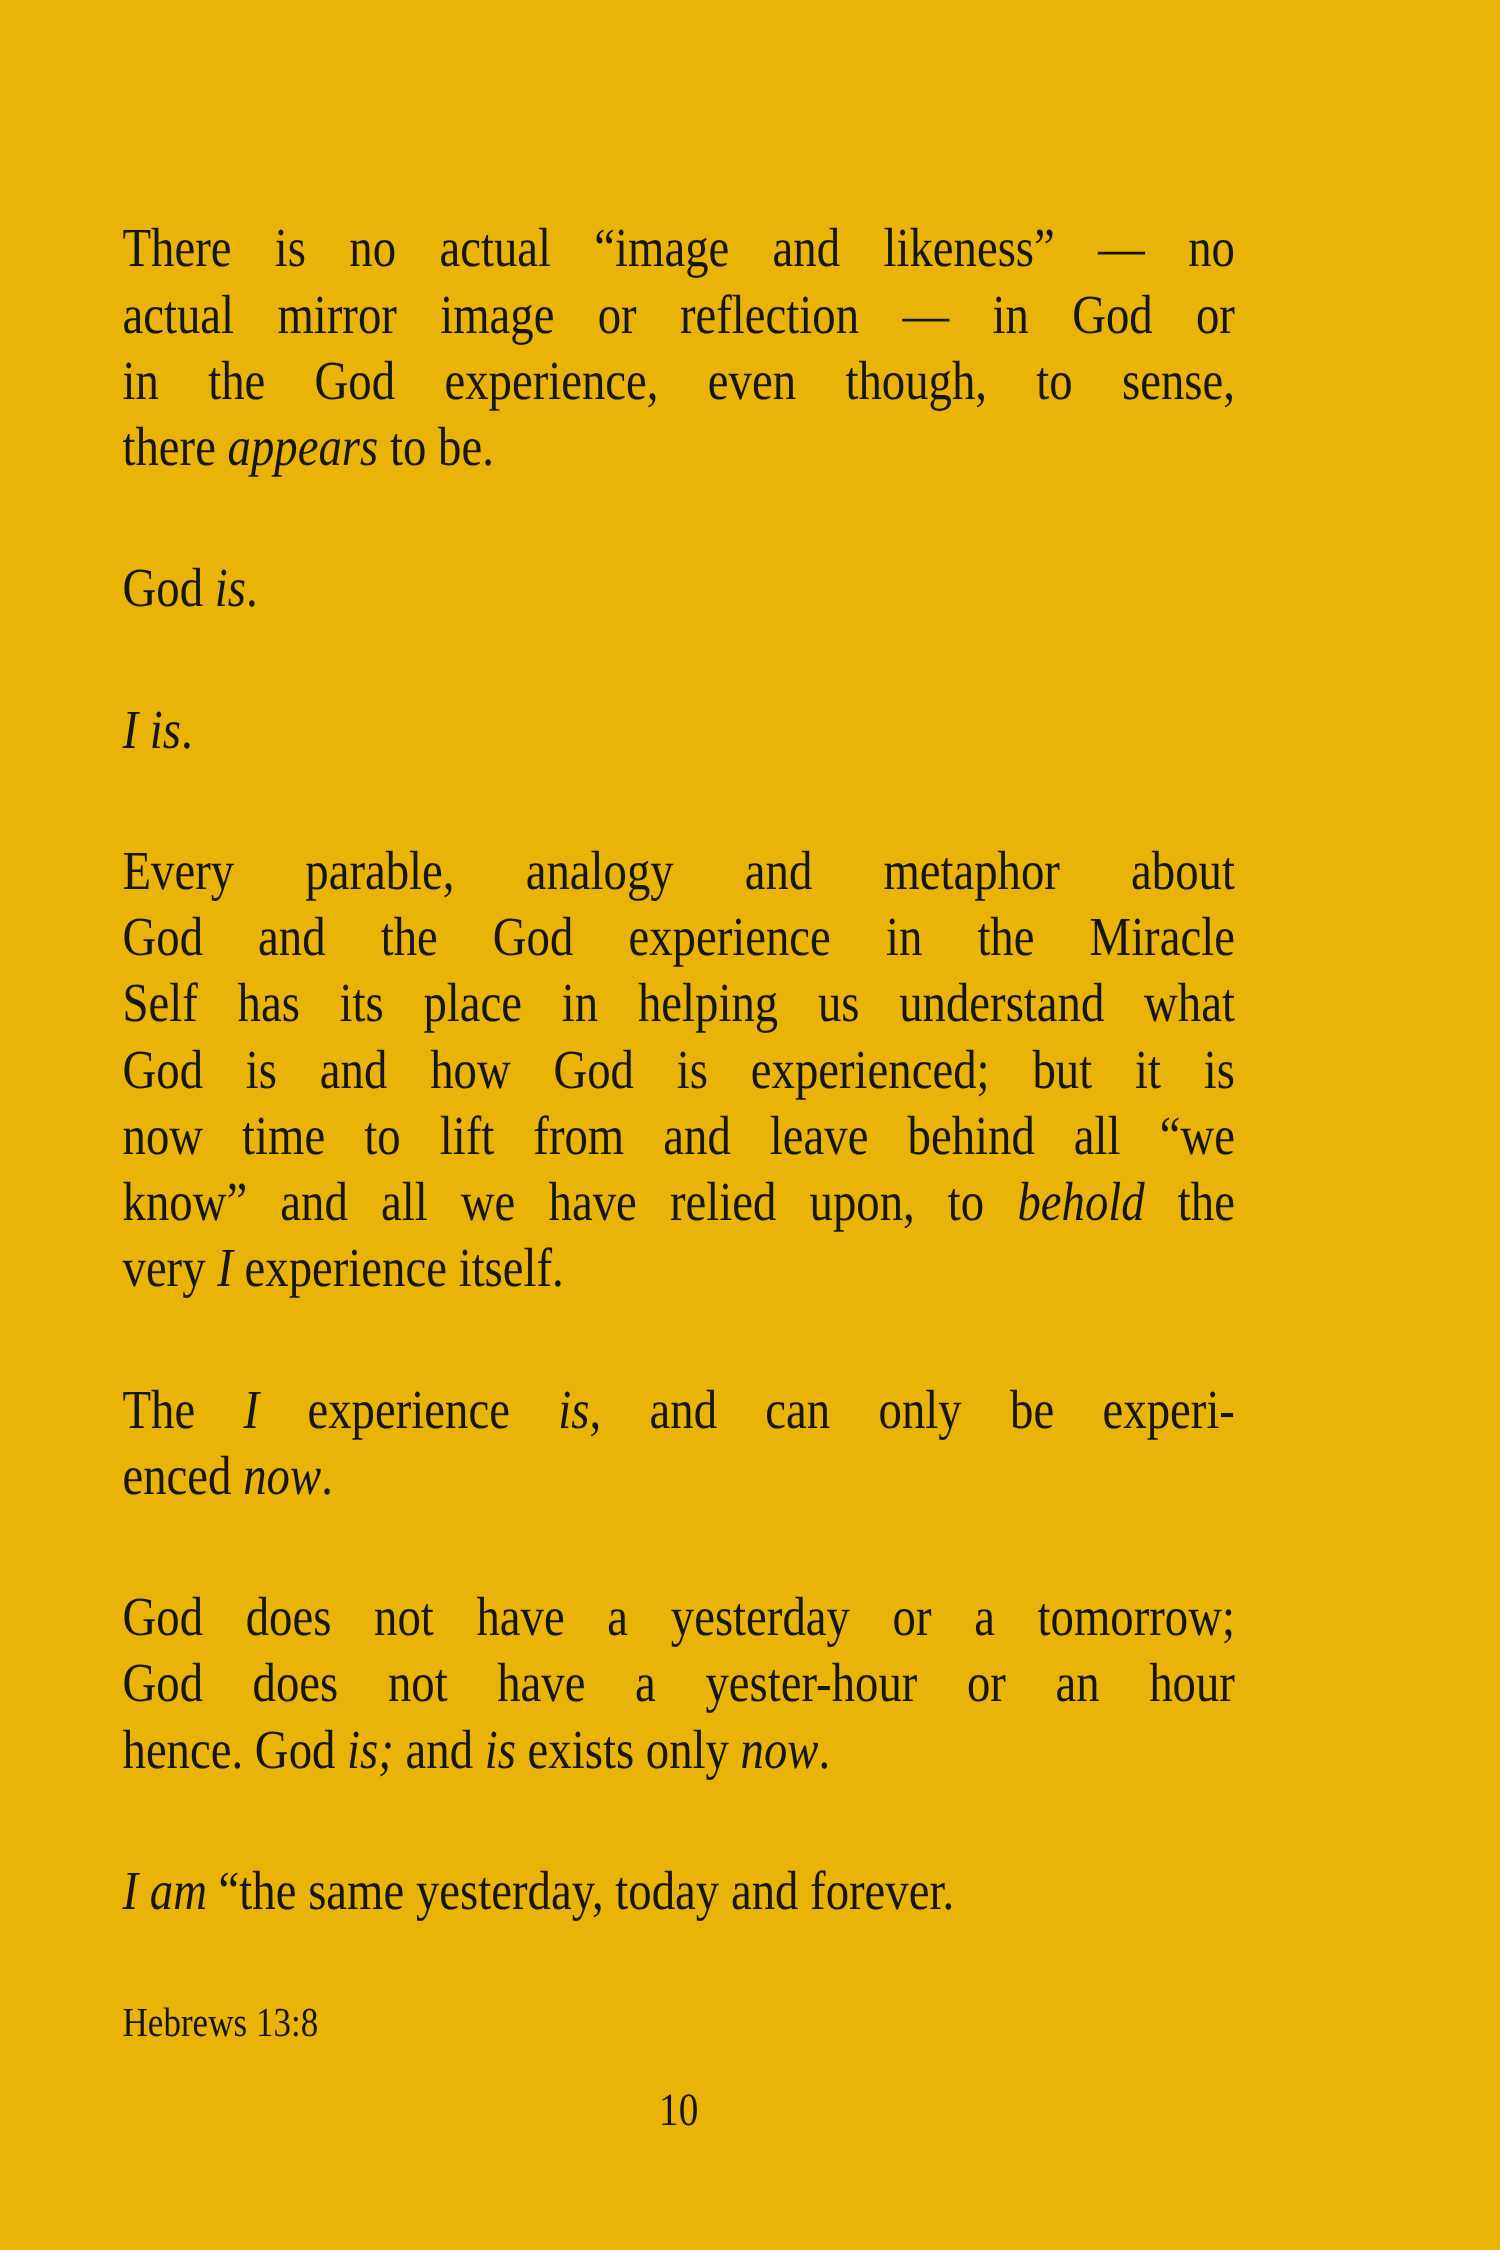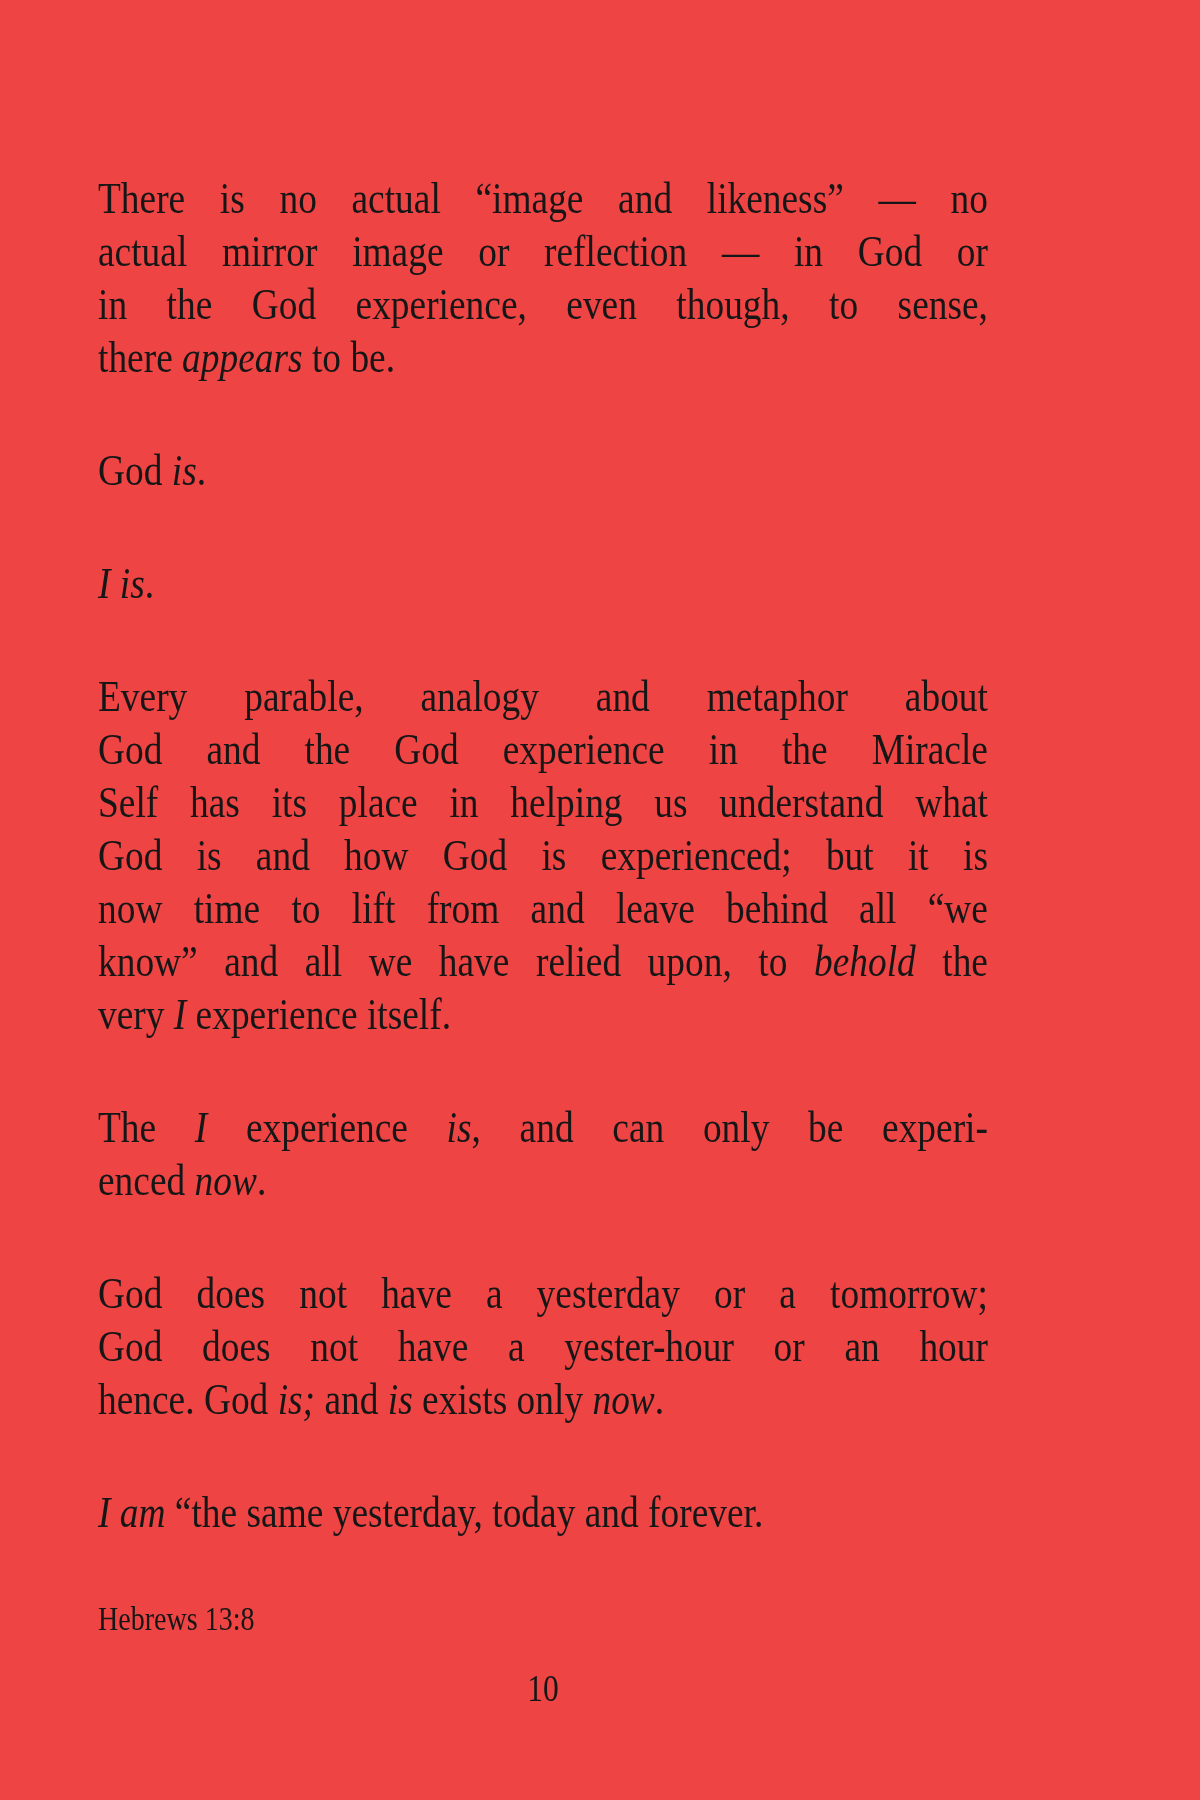--- a/index.html
+++ b/index.html
@@ -10,21 +10,21 @@
     width: 1200px;
     height: 1800px;
     background: #ffffff;
     overflow: hidden;
     position: relative;
     font-family: "Liberation Serif", "DejaVu Serif", serif;
   }
   .book-page {
     position: absolute;
     inset: 0;
-    background: #ef4444;
+    background: #eab308;
   }
   .text-block {
     position: absolute;
     left: 98px;
     top: 172px;
     width: 1047px;              
     transform: scaleX(0.85);    
     transform-origin: 0 0;
     color: #161616;
     font-size: 44px;

